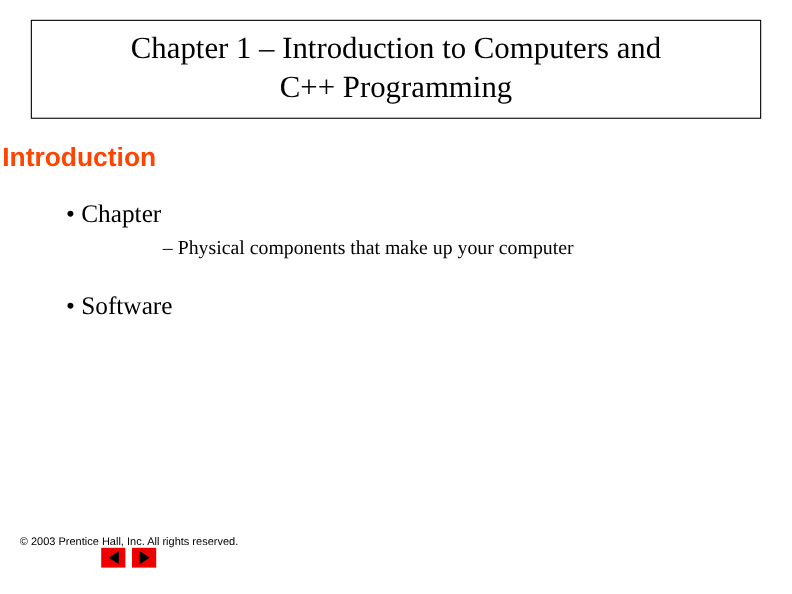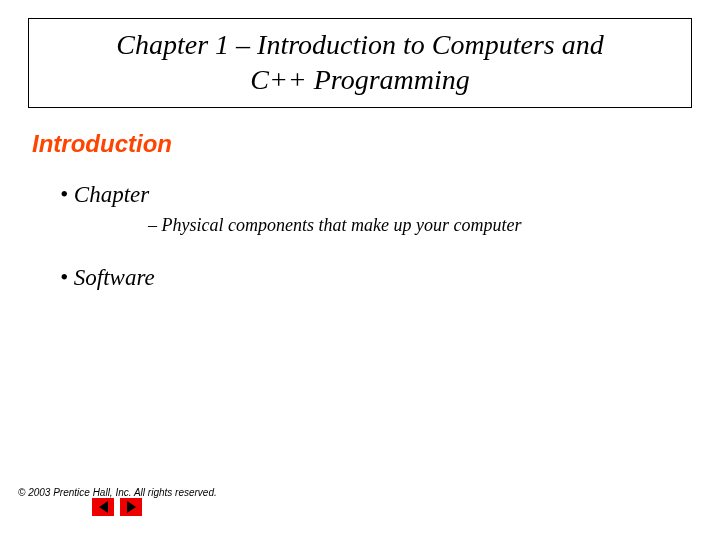--- a/index.html
+++ b/index.html
@@ -1,15 +1,15 @@
 <!DOCTYPE html>
 <html><head>
 <meta charset="utf-8">
 <style>
-  * { margin: 0; padding: 0; box-sizing: border-box; font-style: italic; }
+  * { margin: 0; padding: 0; box-sizing: border-box; }
   body {
     width: 720px;
     height: 540px;
     background: #ffffff;
     font-family: "Times New Roman", Times, serif;
     color: #000000;
     position: relative;
   }
   .title-box {
     border: 1px solid #000000;
@@ -20,21 +20,21 @@
   .title-box .line {
     font-size: 28px;
     font-weight: 400;
     line-height: 1.25;
   }
   .section-heading {
     font-family: Arial, Helvetica, sans-serif;
     font-weight: bold;
     color: #ff4400;
     font-size: 24px;
-    margin: 22px 0 0 32px;
+    margin: 22px 0 0 2px;
   }
   .content {
     margin: 24px 0 0 60px;
   }
   .bullet-item {
     font-size: 23px;
     margin-bottom: 6px;
   }
   .bullet-item::before {
     content: "• ";

